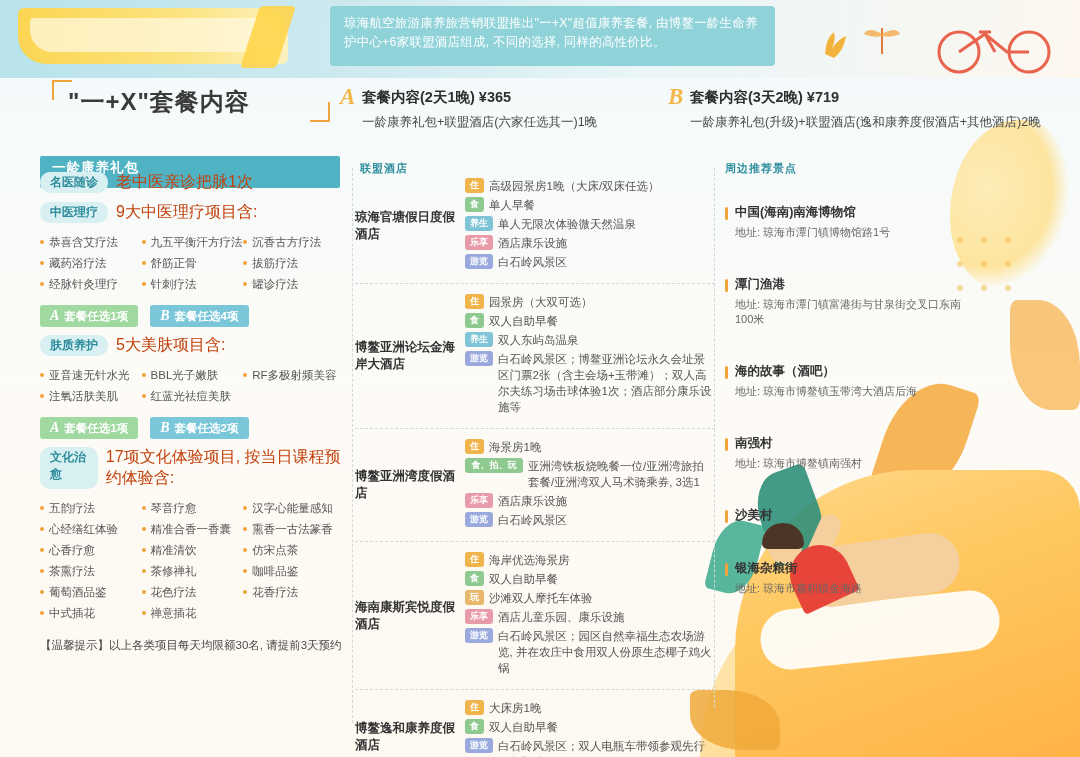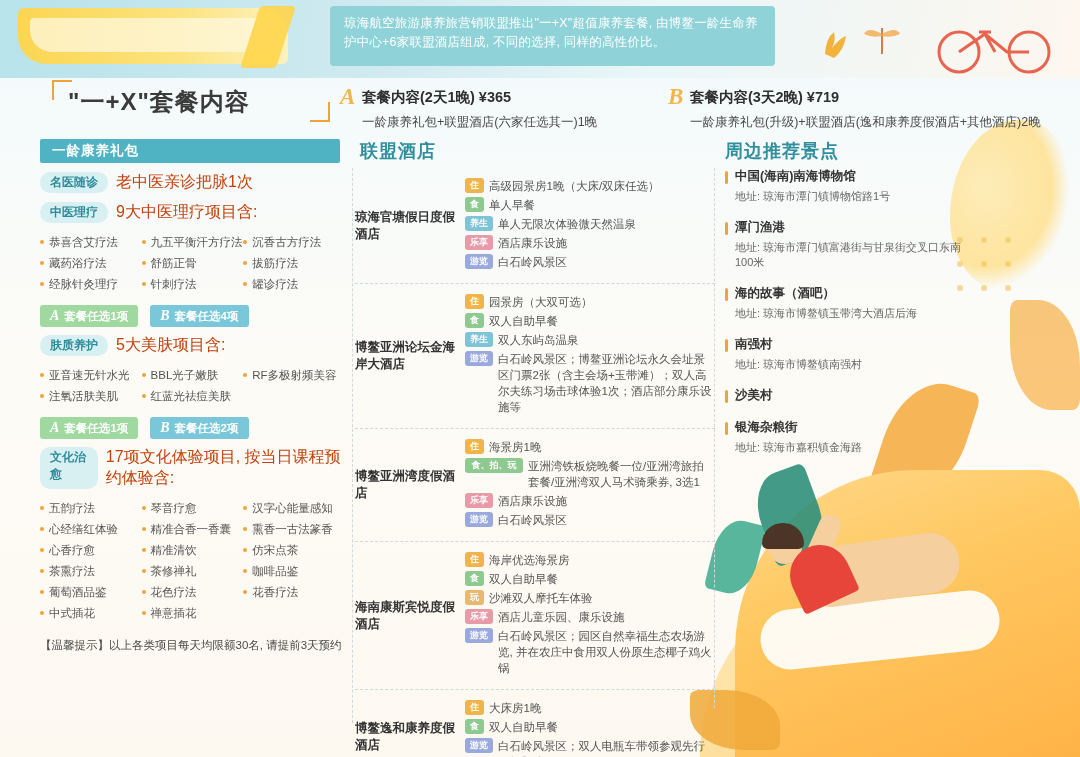--- a/index.html
+++ b/index.html
@@ -93,28 +93,28 @@
   .pkg .letter{
     position:absolute;left:-22px;top:-4px;font-size:23px;font-weight:bold;
     font-style:italic;color:#f3b64a;font-family:"Liberation Serif",serif;
   }
   #pkgA{left:362px;top:88px;width:290px;}
   #pkgB{left:690px;top:88px;width:380px;}
   #pkgB .letter{color:#f3b64a;}
 
   
   .hdr-bar{
-    position:absolute;top:139px;height:24px;
+    position:absolute;top:156px;height:32px;
     background:#4fb3c4;color:#fff;font-size:13.5px;font-weight:bold;
     line-height:24px;padding-left:12px;box-sizing:border-box;letter-spacing:1px;
   }
   #hdr1{left:40px;width:300px;border-radius:2px;}
   #hdr2{left:360px;width:345px;background:transparent;color:#2f8f9e;padding-left:0;}
   #hdr3{left:725px;width:330px;background:transparent;color:#2f8f9e;padding-left:0;}
-  .hdr-plain{font-weight:bold;font-size:18px;color:#31919f;}
+  .hdr-plain{font-weight:bold;font-size:11px;color:#31919f;}
 
   
   .col-left{position:absolute;left:40px;top:172px;width:305px;font-size:12px;}
   .tag{
     display:inline-block;background:#d9f0f3;color:#2d8c9b;border-radius:10px;
     padding:2px 10px;font-size:12px;font-weight:bold;margin-right:8px;
   }
   .row-line{margin-bottom:9px;display:flex;}
   .row-line .after{font-size:16px;color:#c2410c;}
   .grid3{display:flex;flex-wrap:wrap;margin:2px 0 6px 0;}
@@ -151,21 +151,21 @@
   .ic.lyu{background:#e79aa8;}
   .ic.you{background:#9aa9dd;}
   .ic.wan{background:#e8b96d;}
   .ln .tx{flex:1;}
 
   
   .col-right{position:absolute;left:725px;top:168px;width:250px;}
   .spot{margin-bottom:15px;padding-left:10px;position:relative;}
   .spot:before{content:"";position:absolute;left:0;top:3px;width:3px;height:13px;
     background:#f0a33a;border-radius:2px;}
-  .sname{font-size:12.5px;font-weight:bold;color:#333;margin-bottom:4px;}
+  .sname{font-size:12.5px;font-weight:bold;color:#333;margin-bottom:4px;margin-top:36px;}
   .saddr{font-size:11px;color:#666;line-height:15px;}
   .vdiv{position:absolute;left:714px;top:168px;width:1px;height:540px;
     border-left:1px dashed #cfd9da;}
   .vdiv2{position:absolute;left:352px;top:168px;width:1px;height:555px;
     border-left:1px dashed #cfd9da;}
 </style>
 </head>
 <body>
 
 <div class="bg-top"></div>

